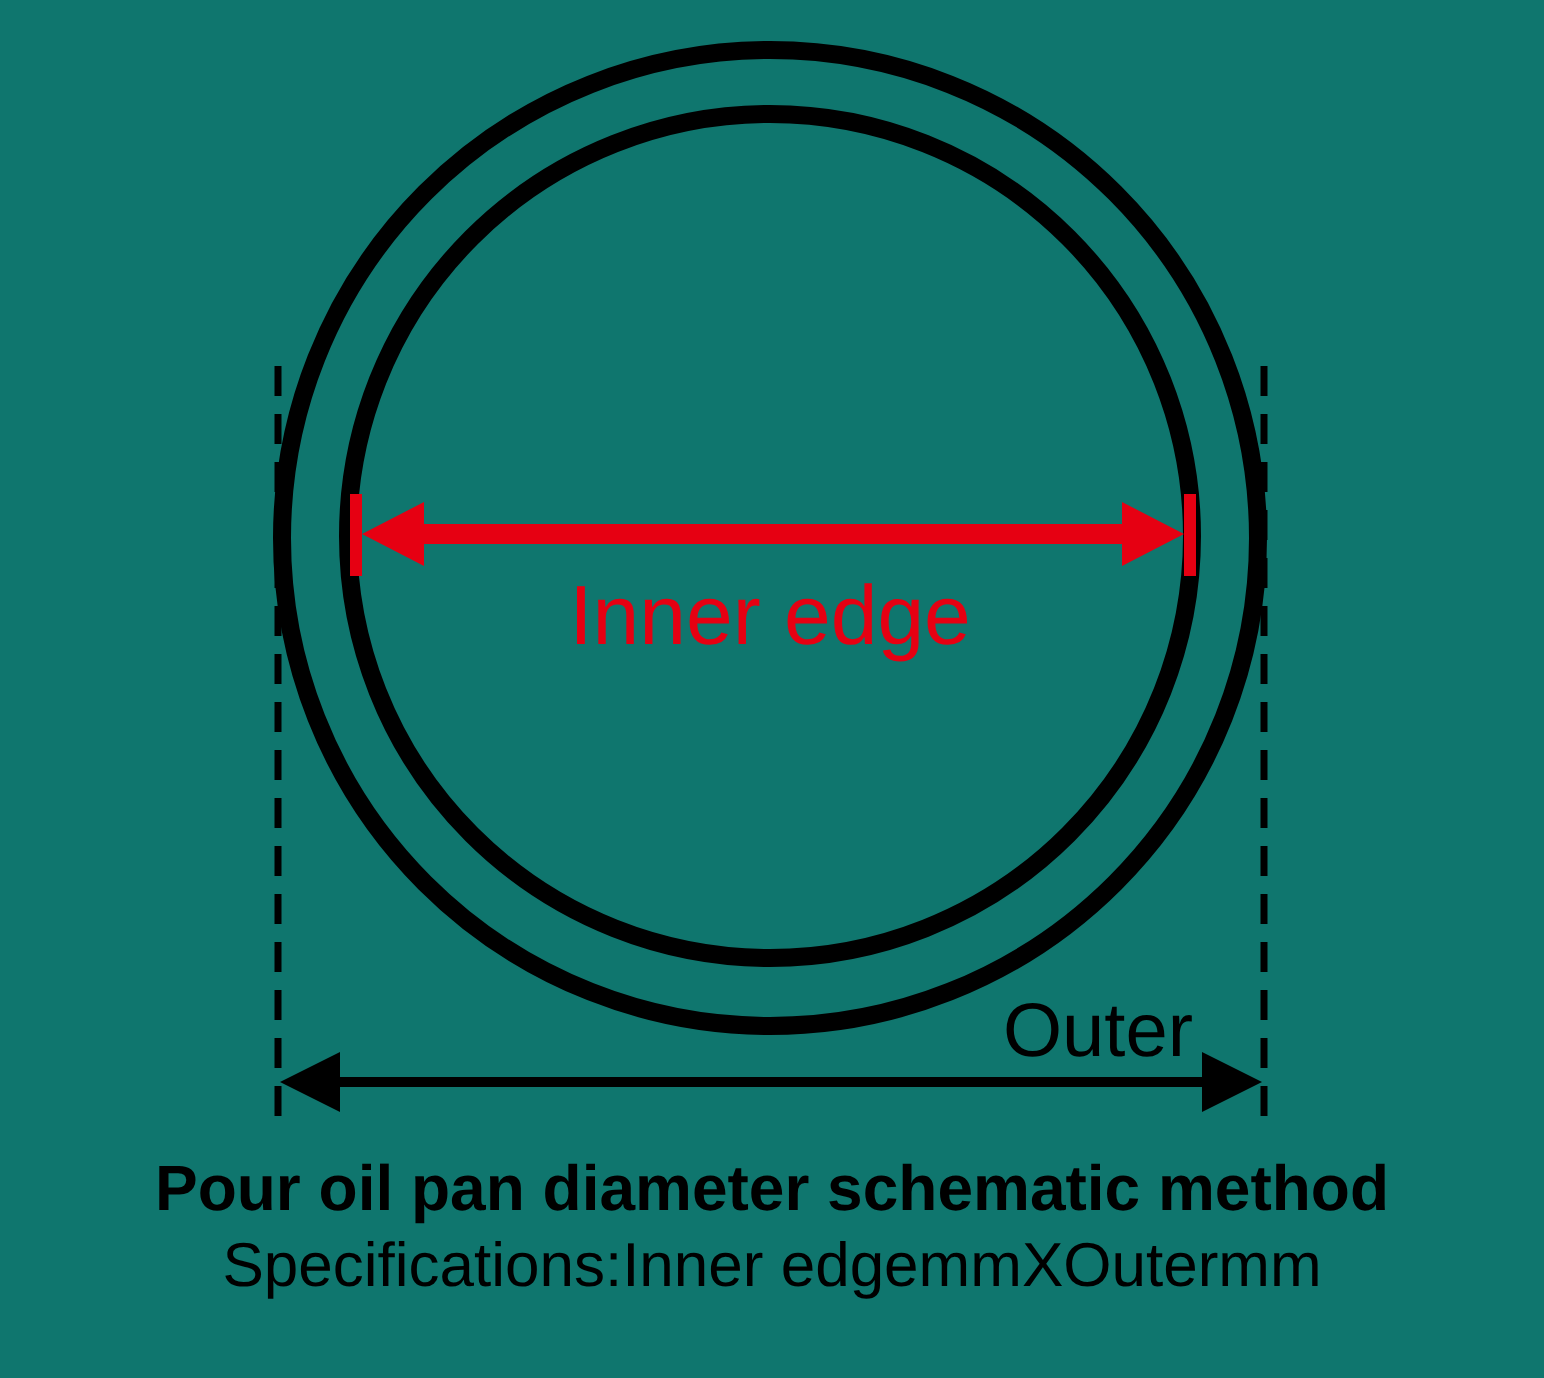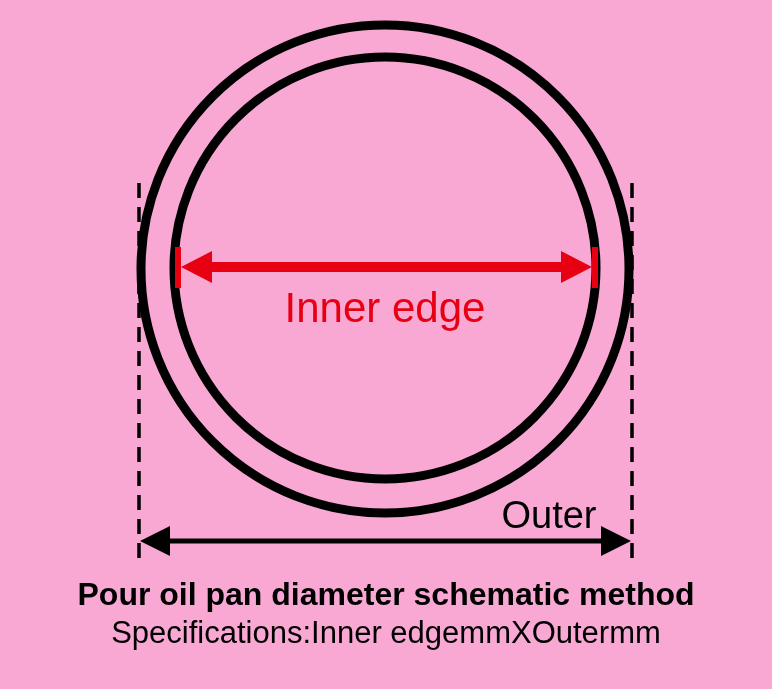--- a/index.html
+++ b/index.html
@@ -4,21 +4,21 @@
 <style>
   html, body {
     margin: 0;
     padding: 0;
     background: #ffffff;
   }
   .canvas {
     position: relative;
     width: 772px;
     height: 689px;
-    background: #f9a8d4;
+    background: #0f766e;
     font-family: "Liberation Sans", sans-serif;
     overflow: hidden;
   }
   svg text {
     font-family: "Liberation Sans", sans-serif;
   }
 </style>
 </head>
 <body>
 

